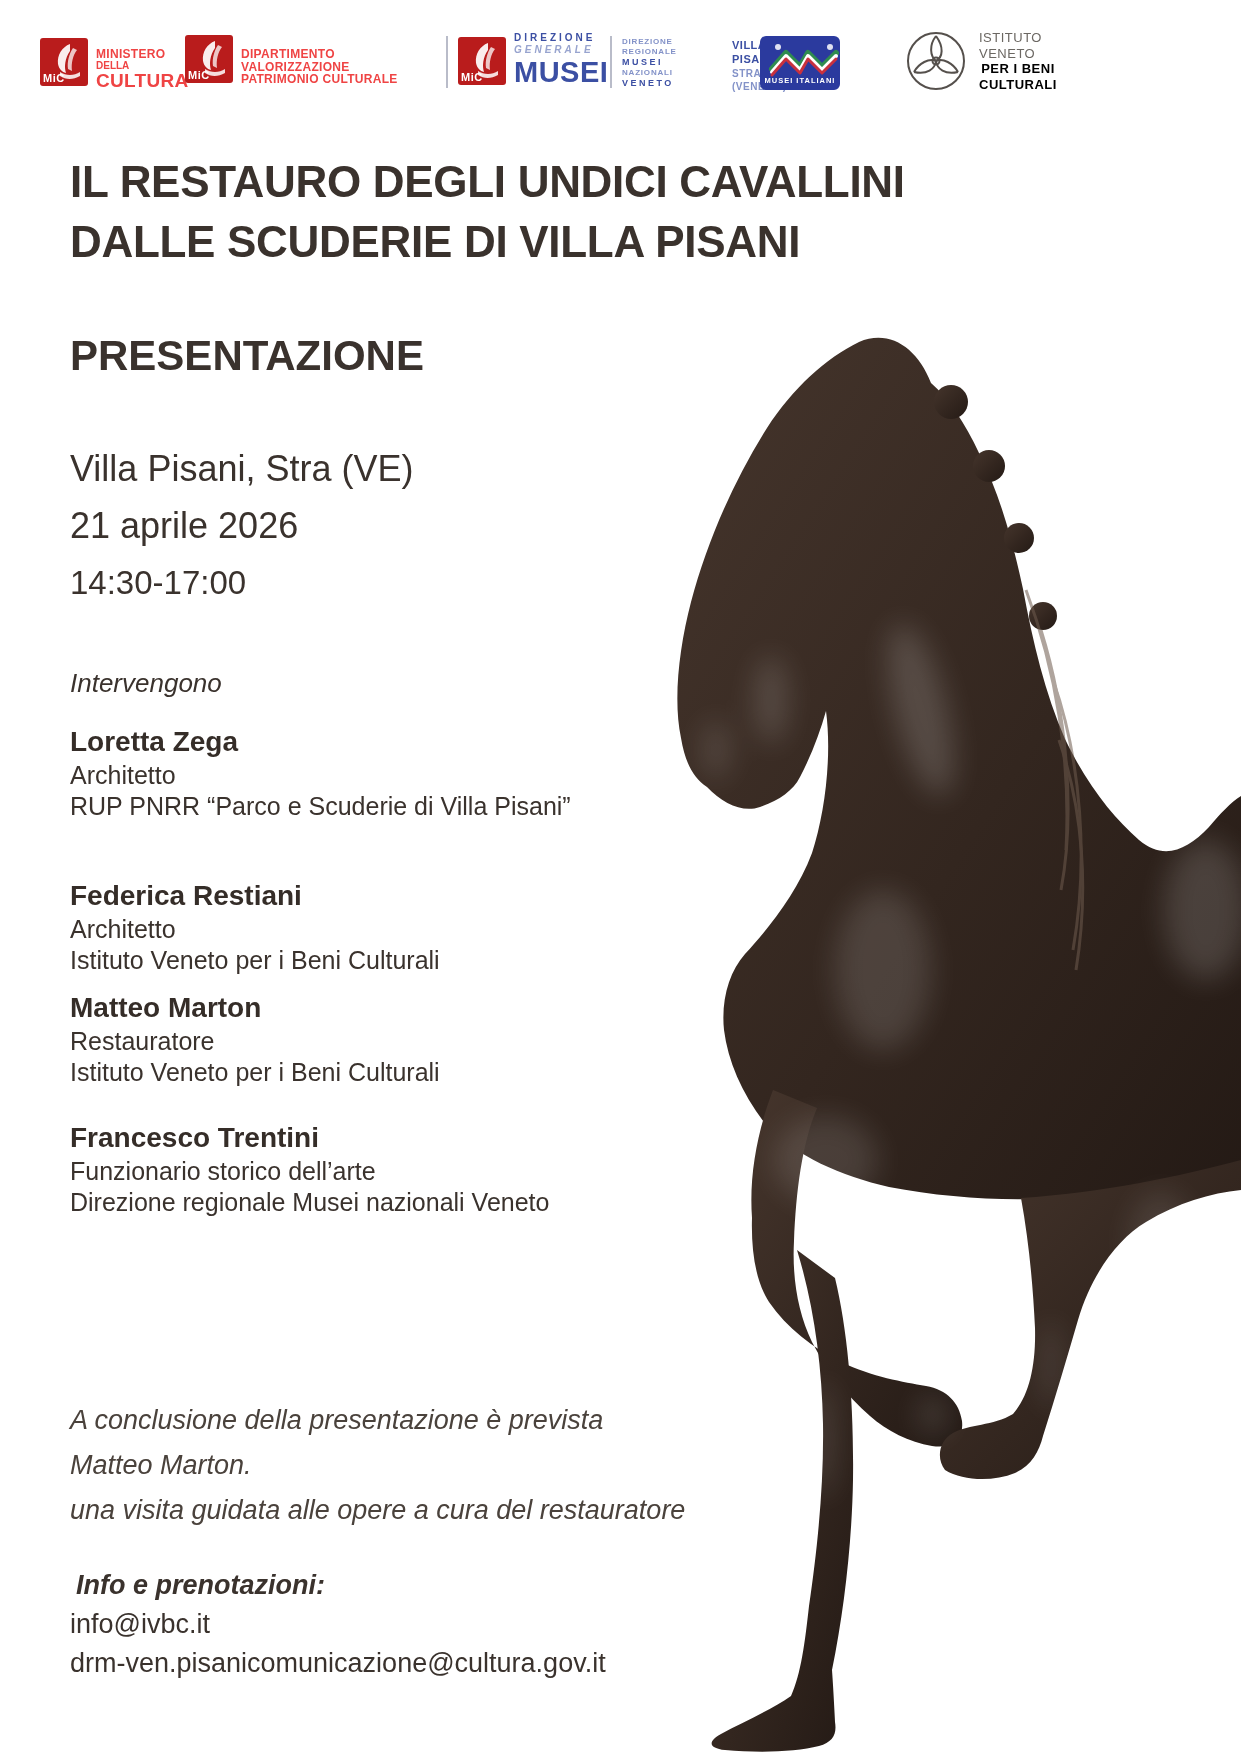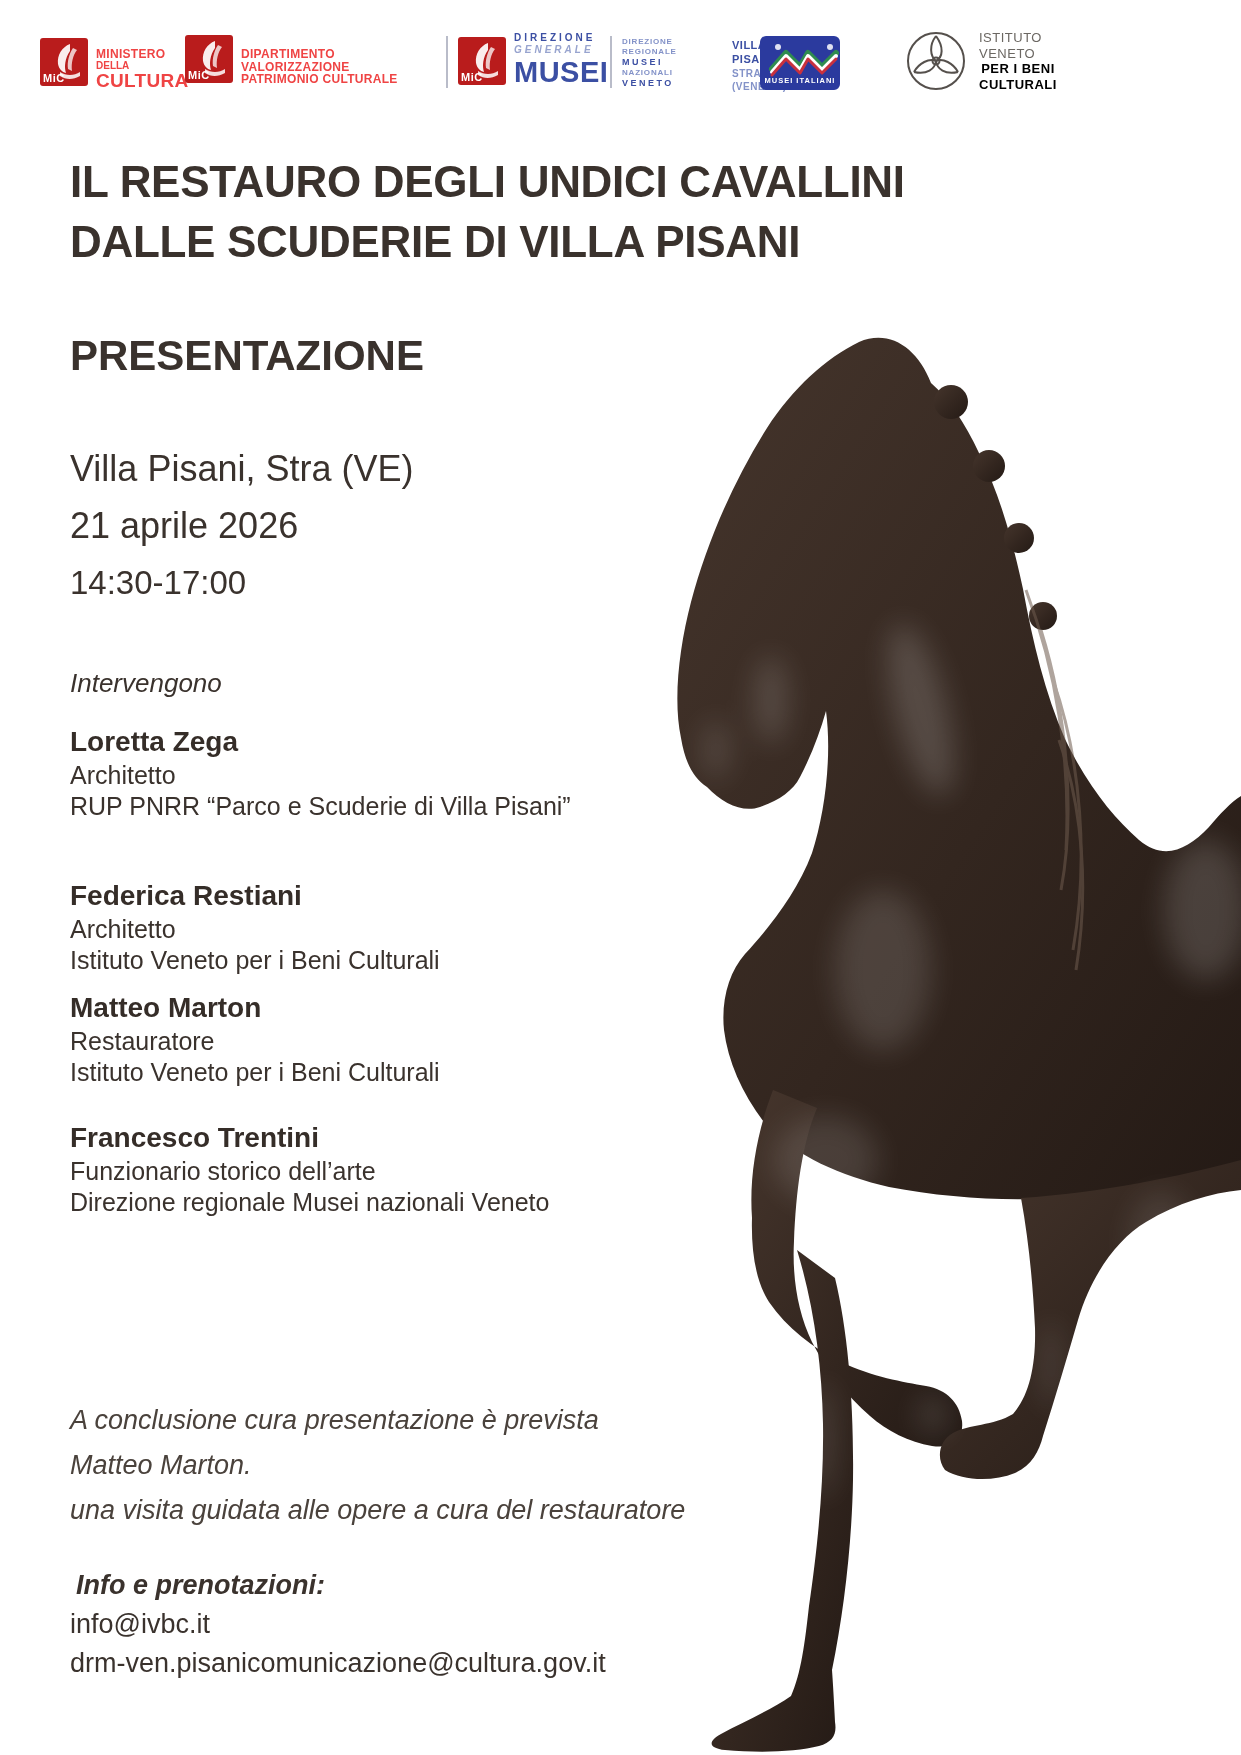--- a/index.html
+++ b/index.html
@@ -185,21 +185,21 @@
   <div class="aff">Istituto Veneto per i Beni Culturali</div>
 </div>
 
 <div class="speaker t" style="top:1120px;">
   <div class="name">Francesco Trentini</div>
   <div class="role">Funzionario storico dell’arte</div>
   <div class="aff">Direzione regionale Musei nazionali Veneto</div>
 </div>
 
 <div class="note t" style="top:1398px;">
-  <div>A conclusione cura presentazione è prevista</div>
+  <div>A conclusione della presentazione è prevista</div>
   <div>Matteo Marton.</div>
   <div>una visita guidata alle opere  a cura del restauratore</div>
 </div>
 
 <div class="info t" style="top:1566px;left:76px;">
   <div class="ih">Info e prenotazioni:</div>
   <div class="em" style="margin-left:-6px;">info@ivbc.it</div>
   <div class="em" style="margin-left:-6px;">drm-ven.pisanicomunicazione@cultura.gov.it</div>
 </div>
 

